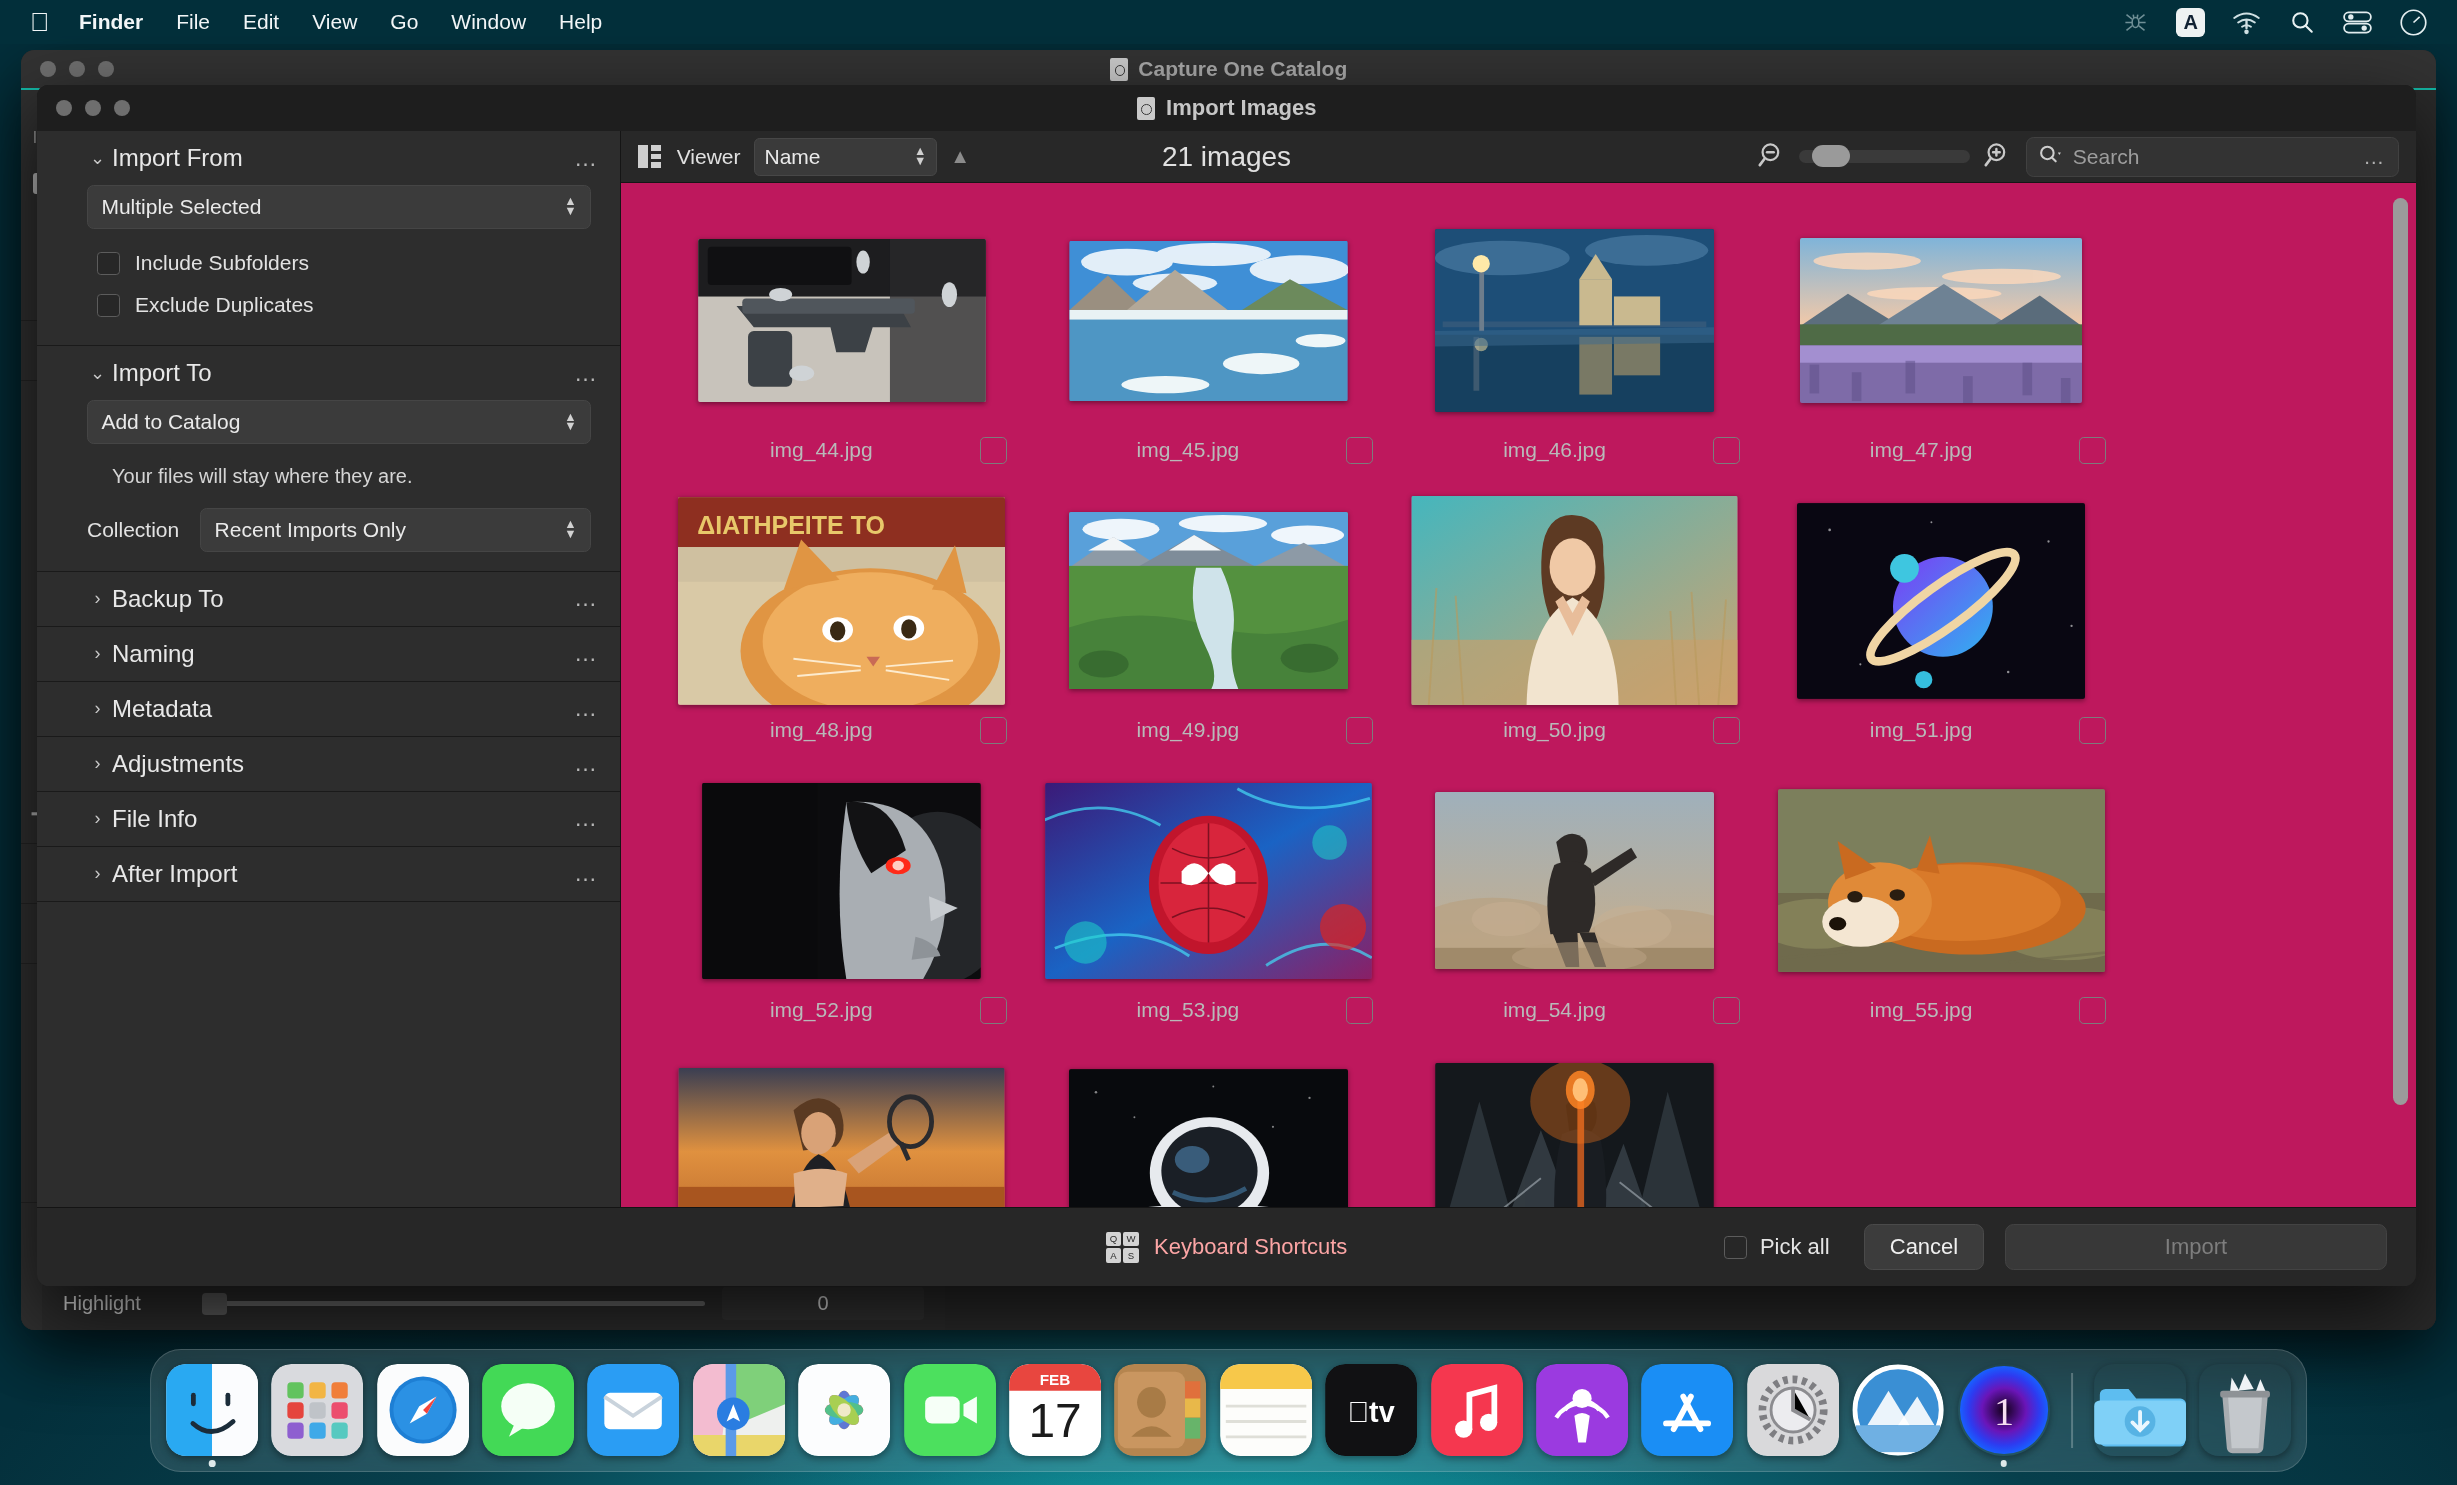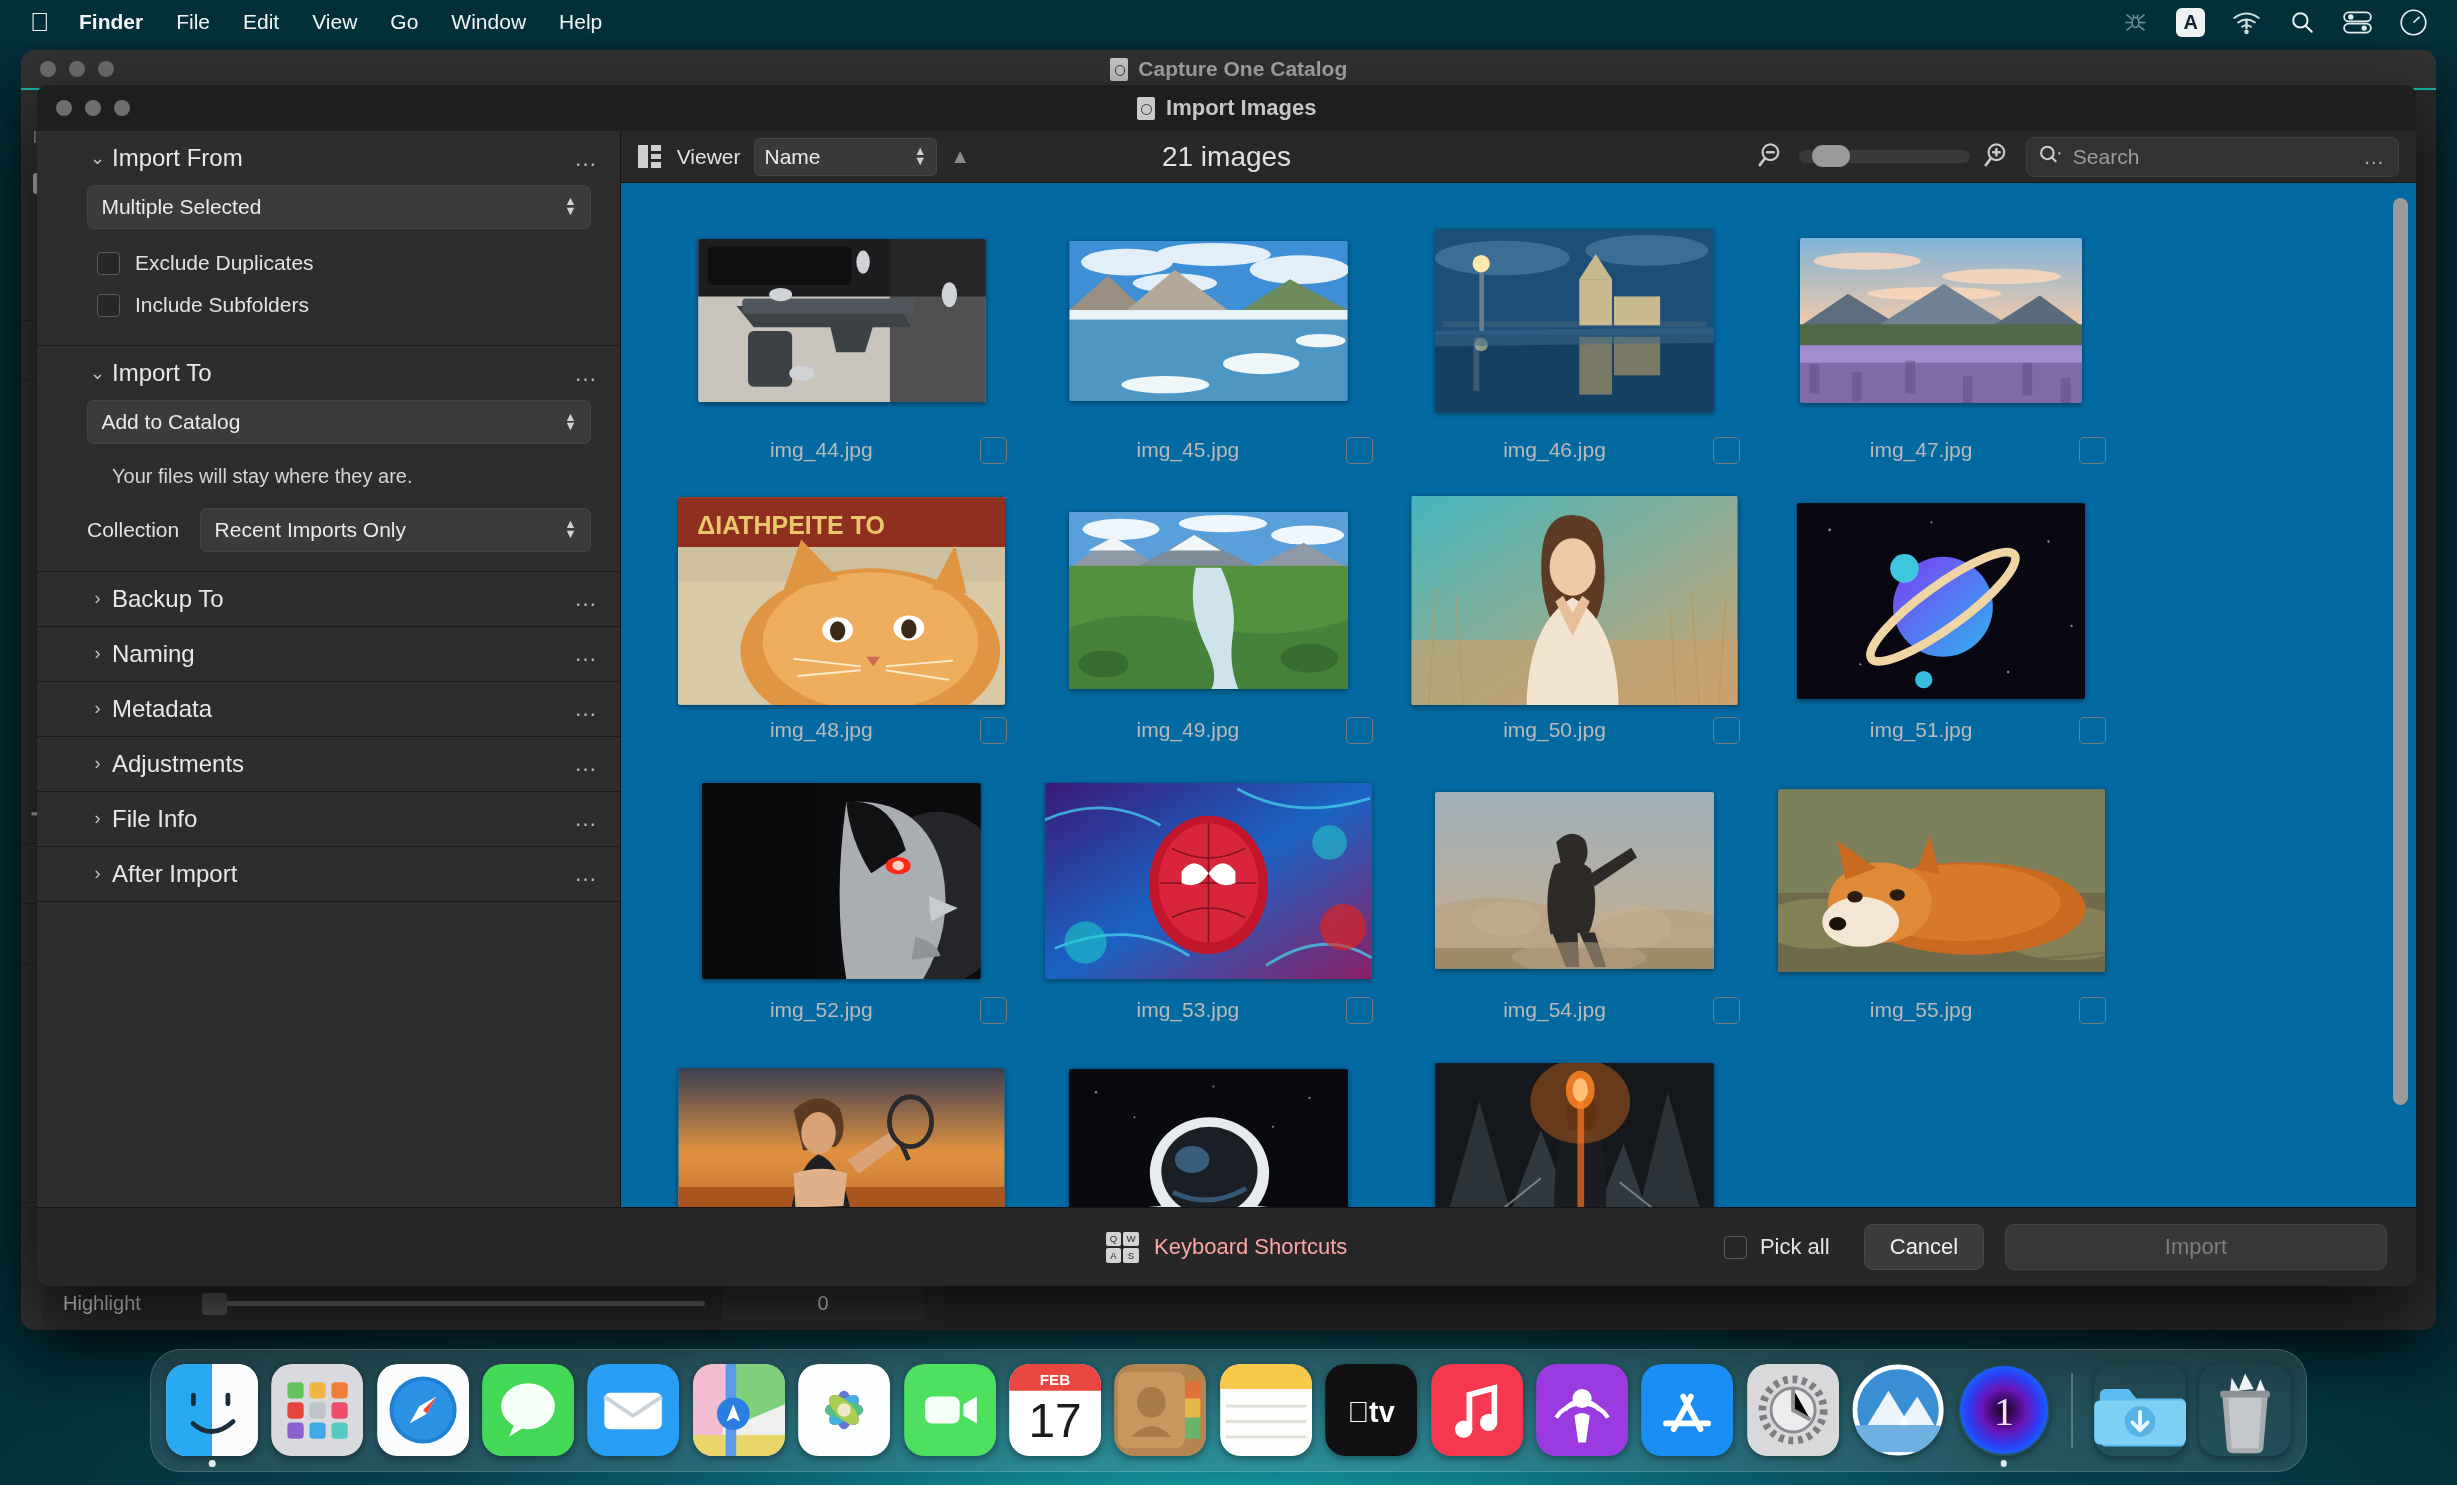--- a/index.html
+++ b/index.html
@@ -163,21 +163,21 @@
   #btoolbar .rightgrp{ margin-left:auto; display:flex; align-items:center; gap:13.4px;}
   #zoomtrack{ width:171px; height:12.5px; background:#3a3a3a; border-radius:6.7px; position:relative;}
   #zoomknob{ position:absolute; left:13.4px; top:-4.8px; width:38px;height:22px;background:#9a9a9a;border-radius:11.5px;}
   #searchbox{
     width:373px; height:40px; background:#333; border-radius:7.7px; border:1px solid #414141;
     display:flex; align-items:center; padding:0 11.5px; gap:9.6px;
   }
   #searchbox .ph{ color:#9d9d9d; font-size:21px;}
   #searchbox .dots{ margin-left:auto; color:#b0b0b0; letter-spacing:1.9px; font-size:21px; line-height:1;}
 
-  #grid-wrap{ flex:1; position:relative; overflow:hidden; background:#0369a1;}
+  #grid-wrap{ flex:1; position:relative; overflow:hidden; background:#be185d;}
   #grid{ padding:33px 42px 9.6px 42px; display:flex; flex-wrap:wrap; gap:0 9.6px; }
   .cell{ width:357px; margin-bottom:21px; }
   .thumbbox{ height:209px; display:flex; align-items:center; justify-content:center; }
   .thumb{ max-width:100%; max-height:100%; border-radius:1.9px; overflow:hidden; position:relative; box-shadow:0 1.9px 4.8px rgba(0,0,0,.4);}
   .cap{ height:50px; display:flex; align-items:center; padding:0 13.4px 0 0; }
   .cap .fn{ flex:1; text-align:center; color:#b9b9b9; font-size:21px;}
   .cap .pick{ width:27px;height:27px;border:1.9px solid #7c7c7c;border-radius:4.8px; background:transparent; flex:none;}
   #vscroll{ position:absolute; right:7.7px; top:15.4px; width:15.4px; height:907px; background:#9b9b9b; border-radius:8.6px;}
 
   
@@ -360,25 +360,25 @@
         <div class="sec-body">
           <div class="popup">
             <span>Multiple Selected</span>
             <span class="stepper">
                 <span>▲</span>
                 <span>▼</span>
               </span>
           </div>
           <div class="chk-row">
             <span class="chkbox"></span>
-            <span>Exclude Duplicates</span>
+            <span>Include Subfolders</span>
           </div>
           <div class="chk-row">
             <span class="chkbox"></span>
-            <span>Include Subfolders</span>
+            <span>Exclude Duplicates</span>
           </div>
         </div>
       </div>
 
       <div class="sec">
         <div class="sec-head">
           <span class="disc">⌄</span>
           <span class="title">Import To</span>
           <span class="ellipsis">…</span>
         </div>

